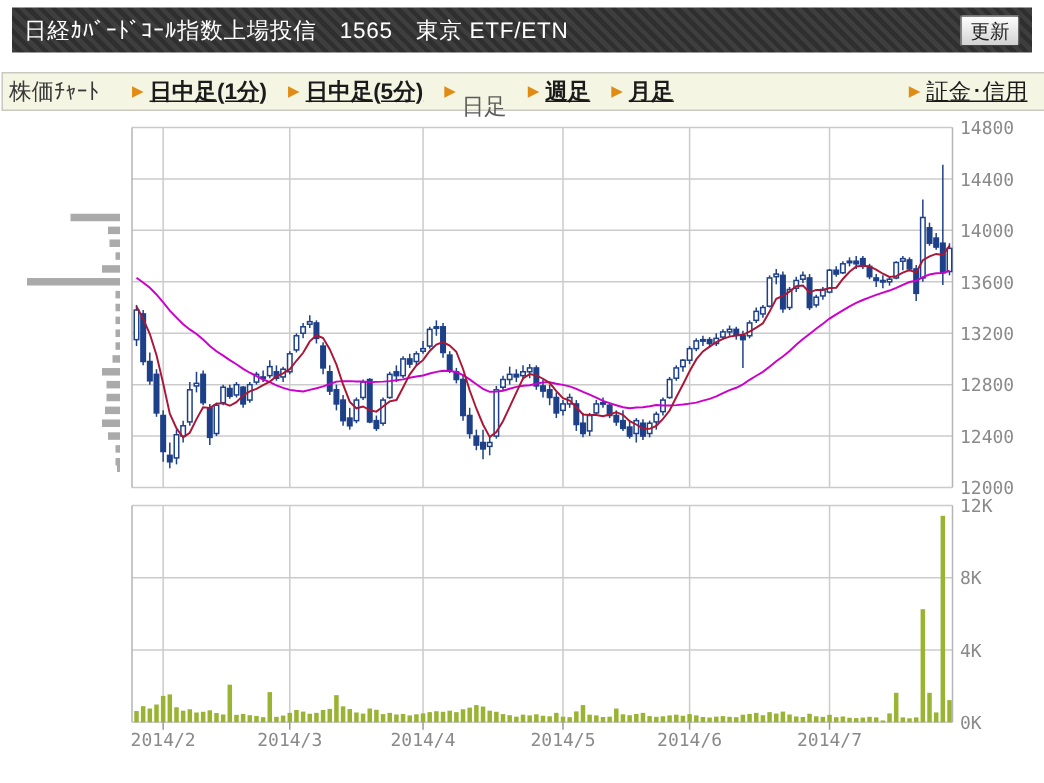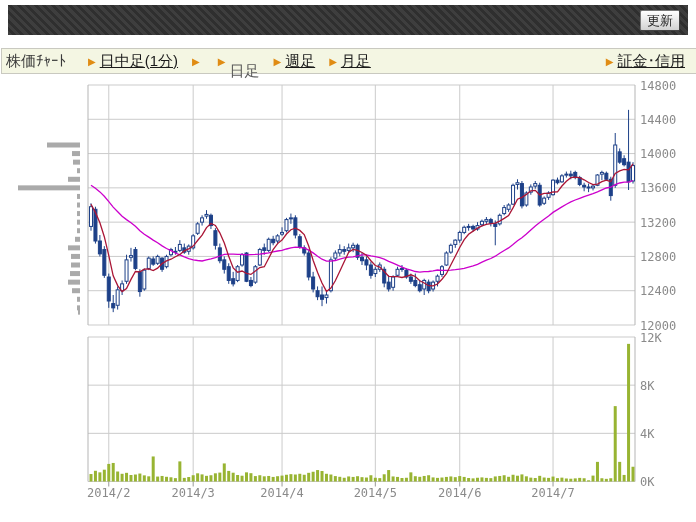--- a/index.html
+++ b/index.html
@@ -24,41 +24,43 @@
   
   .nav{
     position:absolute;top:48px;left:1px;width:693px;height:24px;
     background:#f4f6e3;border:1px solid #c9c9c0;
     display:flex;align-items:center;font-size:15px;box-sizing:content-box;
     padding:0 6px 0 4px;
   }
   .nav-label{color:#3a3a3a;margin-right:22px;}
   .tab{display:inline-flex;align-items:center;margin-right:14px;cursor:pointer;}
   .tab .arr{color:#e08c14;font-size:10px;margin-right:4px;}
-  .tab .lbl{color:#1b1b1b;font-weight:normal;text-decoration:underline;}
+  .tab .lbl{color:#1b1b1b;font-weight:bold;text-decoration:underline;}
   .tab.current{cursor:default;}
   .tab.current .lbl{color:#5a5a5a;font-weight:normal;text-decoration:none;margin-top:21px;}
   
   .chart-wrap{position:absolute;top:78px;left:0;width:572px;height:444px;text-align:center;}
   svg text{font-family:"DejaVu Sans Mono","Liberation Mono",monospace;font-size:12px;fill:#8a8a8a;}
 </style>
 </head>
 <body>
 
 <div class="hdr">
+  <span class="hdr-title">日経ｶﾊﾞｰﾄﾞｺｰﾙ指数上場投信　1565　東京 ETF/ETN</span>
   <button class="hdr-btn">更新</button>
 </div>
 
 <div class="nav">
   <span class="nav-label">株価ﾁｬｰﾄ</span>
   <span id="tabs-left"><span class="tab">
         <span class="arr">▶</span>
         <span class="lbl">日中足(1分)</span>
       </span><span class="tab">
         <span class="arr">▶</span>
+        <span class="lbl">日中足(5分)</span>
       </span><span class="tab current">
         <span class="arr">▶</span>
         <span class="lbl">日足</span>
       </span><span class="tab">
         <span class="arr">▶</span>
         <span class="lbl">週足</span>
       </span><span class="tab">
         <span class="arr">▶</span>
         <span class="lbl">月足</span>
       </span></span>

